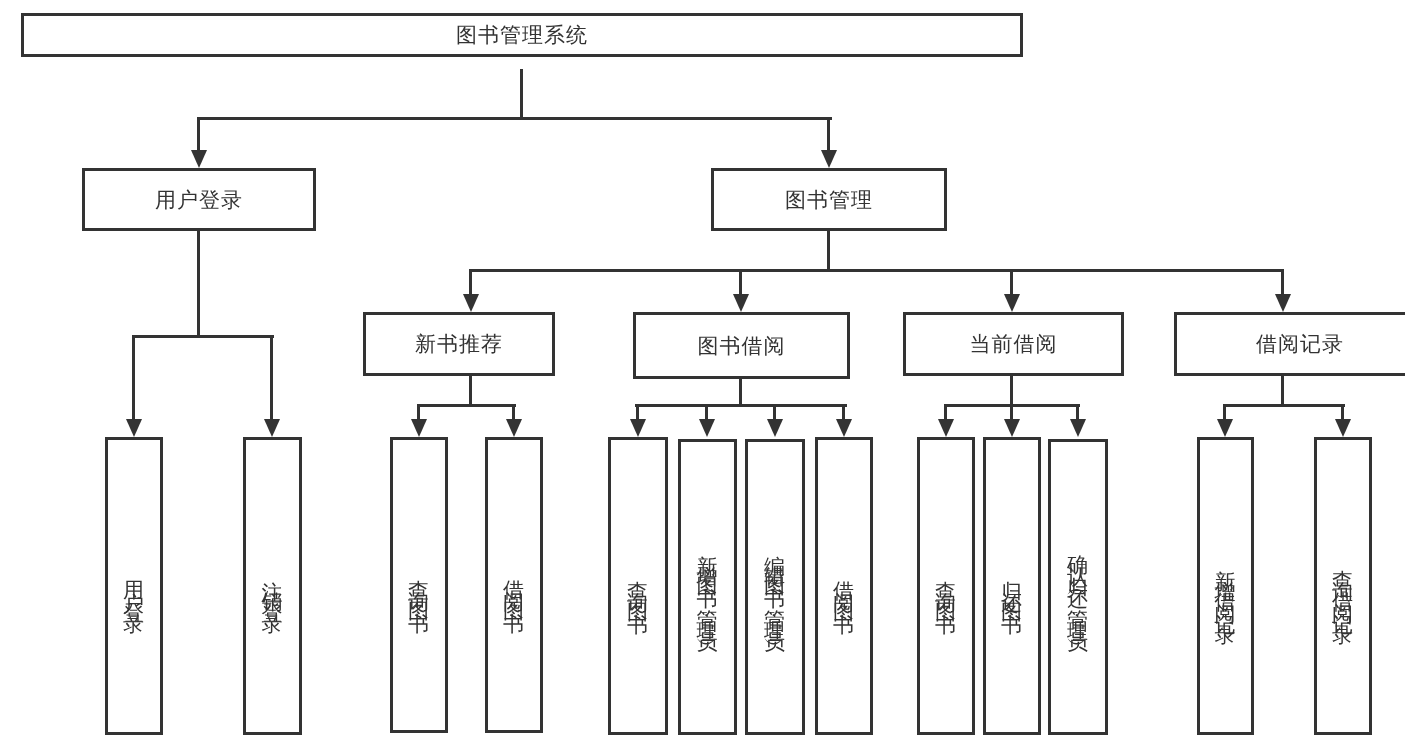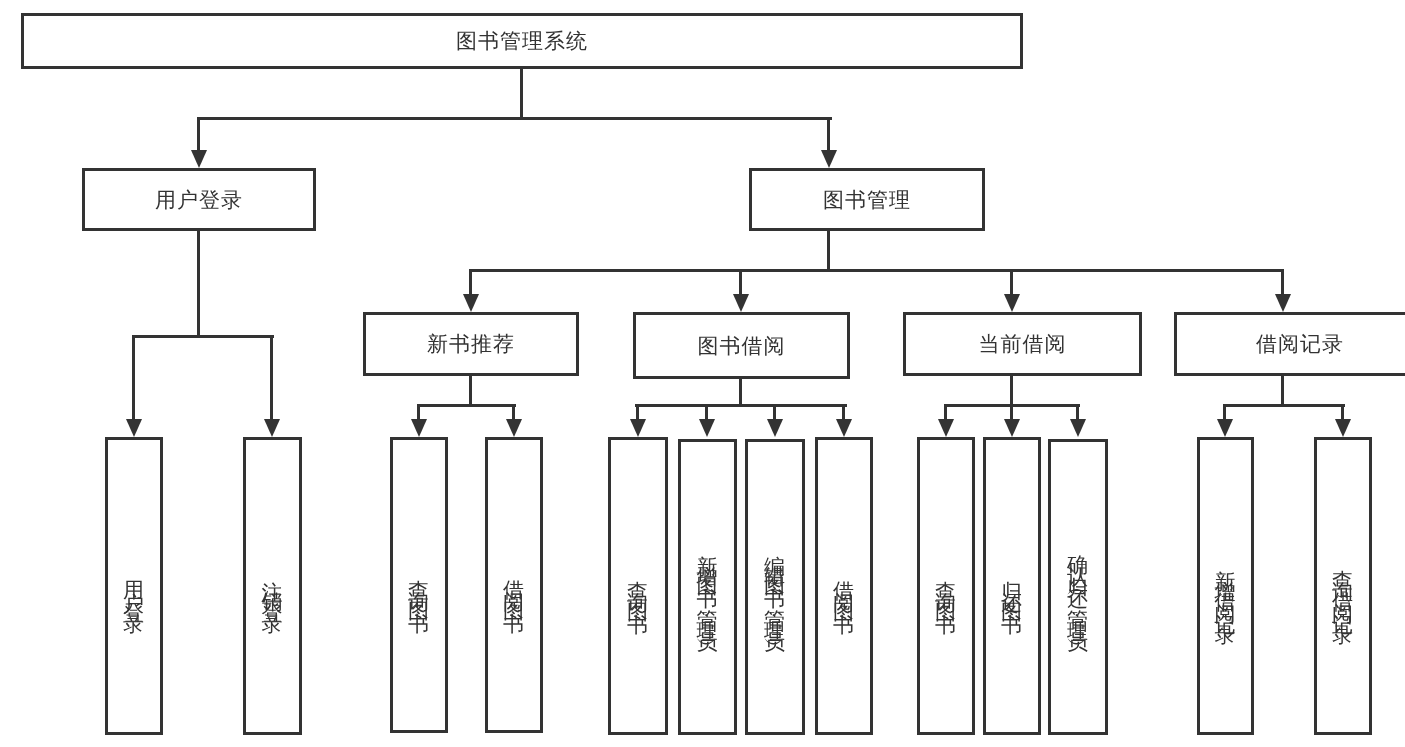--- a/index.html
+++ b/index.html
@@ -51,38 +51,38 @@
     color:var(--watermark);
     text-shadow:0 0 2px #ffffff;
     white-space:nowrap;
   }
 </style>
 </head>
 <body>
 
 <div class="canvas">
 
-  <div class="box hbox" style="left:21px;top:13px;width:1002px;height:56px;">
+  <div class="box hbox" style="left:21px;top:13px;width:1002px;height:44px;">
     <span class="lbl">图书管理系统</span>
   </div>
 
   <div class="box hbox" style="left:82px;top:168px;width:234px;height:63px;">
     <span class="lbl">用户登录</span>
   </div>
-  <div class="box hbox" style="left:711px;top:168px;width:236px;height:63px;margin-left:38px;">
+  <div class="box hbox" style="left:711px;top:168px;width:236px;height:63px;">
     <span class="lbl">图书管理</span>
   </div>
 
-  <div class="box hbox" style="left:363px;top:312px;width:216px;height:64px;">
+  <div class="box hbox" style="left:363px;top:312px;width:192px;height:64px;">
     <span class="lbl">新书推荐</span>
   </div>
   <div class="box hbox" style="left:633px;top:312px;width:217px;height:67px;">
     <span class="lbl">图书借阅</span>
   </div>
-  <div class="box hbox" style="left:903px;top:312px;width:239px;height:64px;">
+  <div class="box hbox" style="left:903px;top:312px;width:221px;height:64px;">
     <span class="lbl">当前借阅</span>
   </div>
   <div class="box hbox" style="left:1174px;top:312px;width:252px;height:64px;">
     <span class="lbl">借阅记录</span>
   </div>
 
   <div class="box vbox" style="left:105px;top:437px;width:58px;height:298px;">
     <span class="vlbl">用户登录</span>
   </div>
   <div class="box vbox" style="left:243px;top:437px;width:59px;height:298px;">

